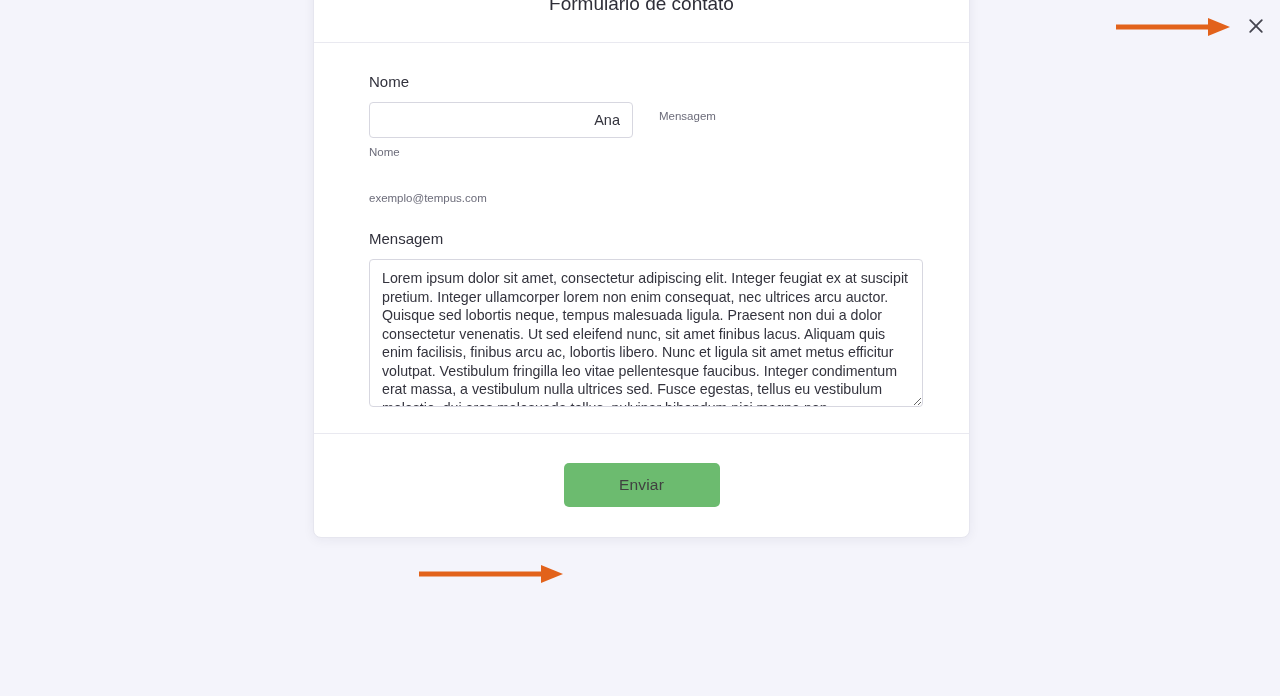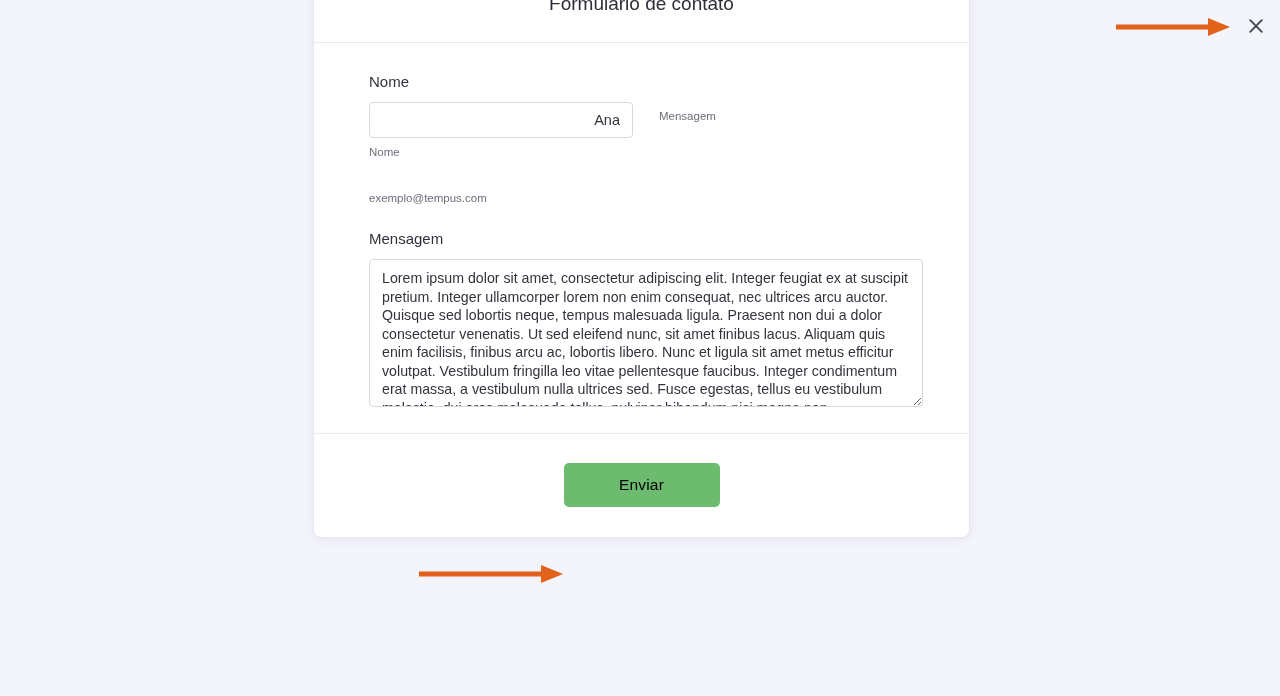--- a/index.html
+++ b/index.html
@@ -116,21 +116,21 @@
     border-top: 1px solid #e9e9f0;
     padding: 29px 46px 30px 46px;
     display: flex;
     justify-content: center;
   }
 
   .submit-button {
     width: 156px;
     height: 44px;
     background: #6cbb6f;
-    color: #000000;
+    color: #404040;
     border: none;
     border-radius: 5px;
     font-size: 15.5px;
     font-family: "Liberation Sans", sans-serif;
     cursor: pointer;
     letter-spacing: 0.2px;
   }
 
   
   .close-button {

